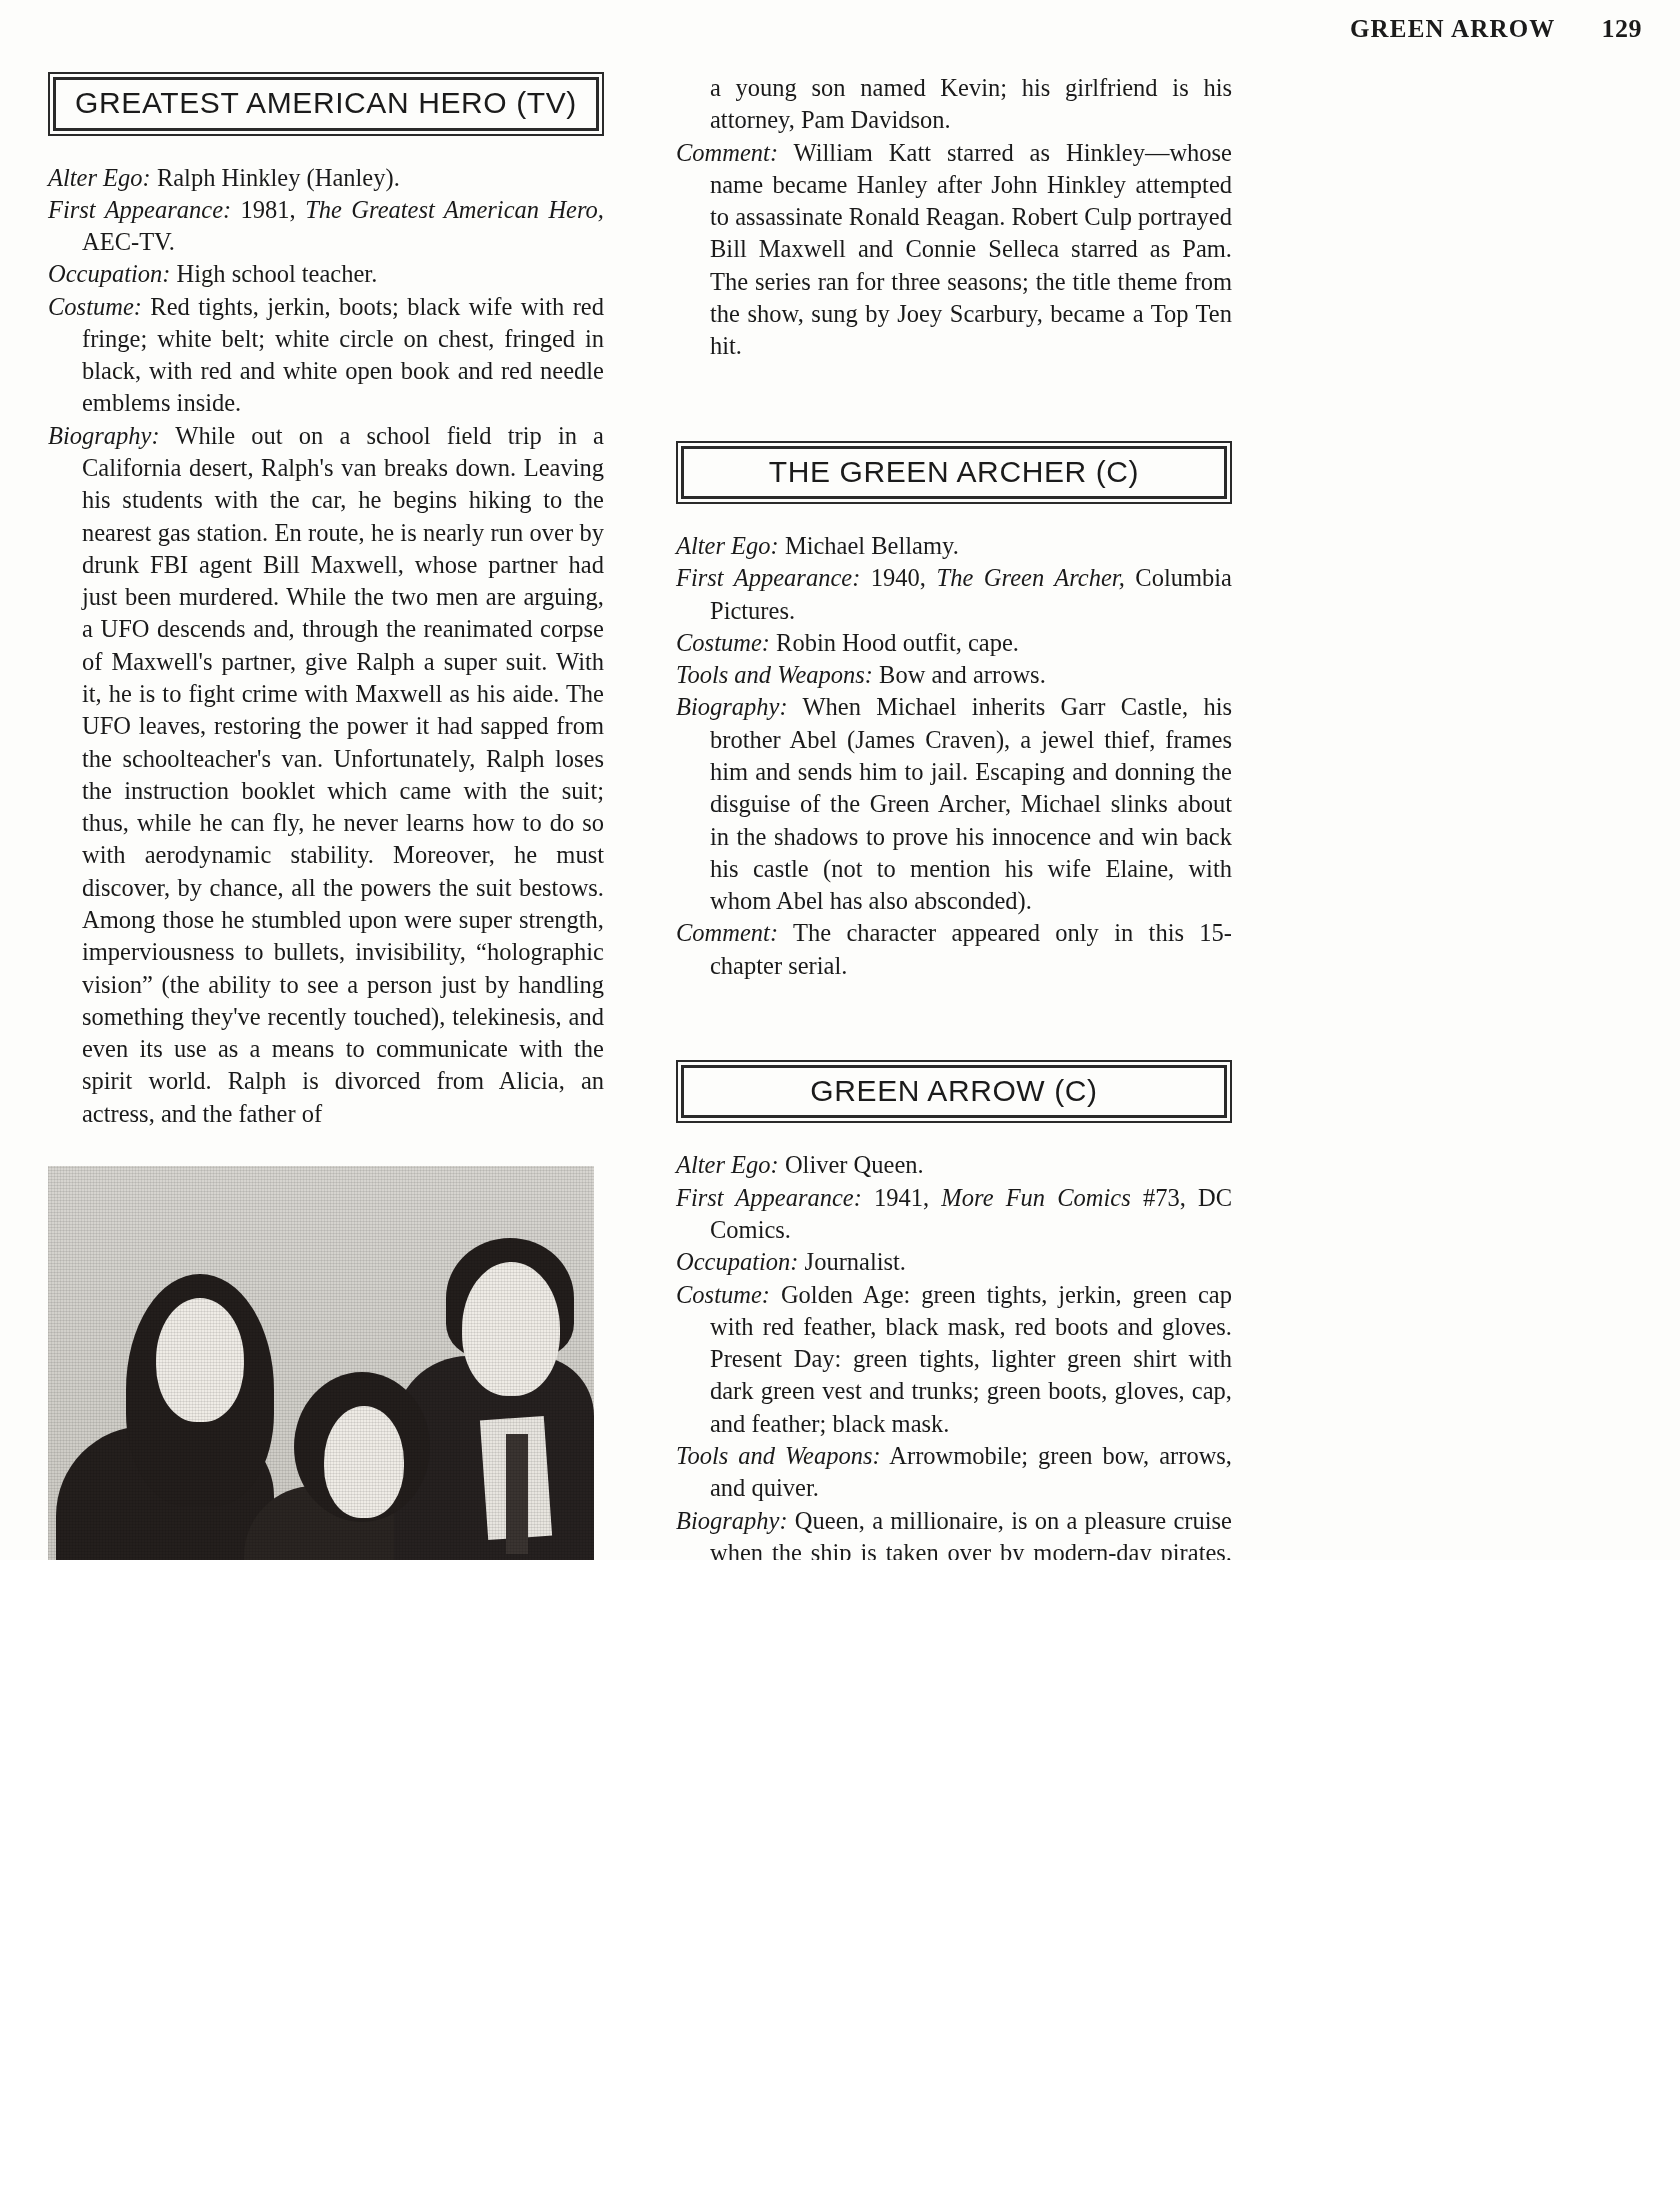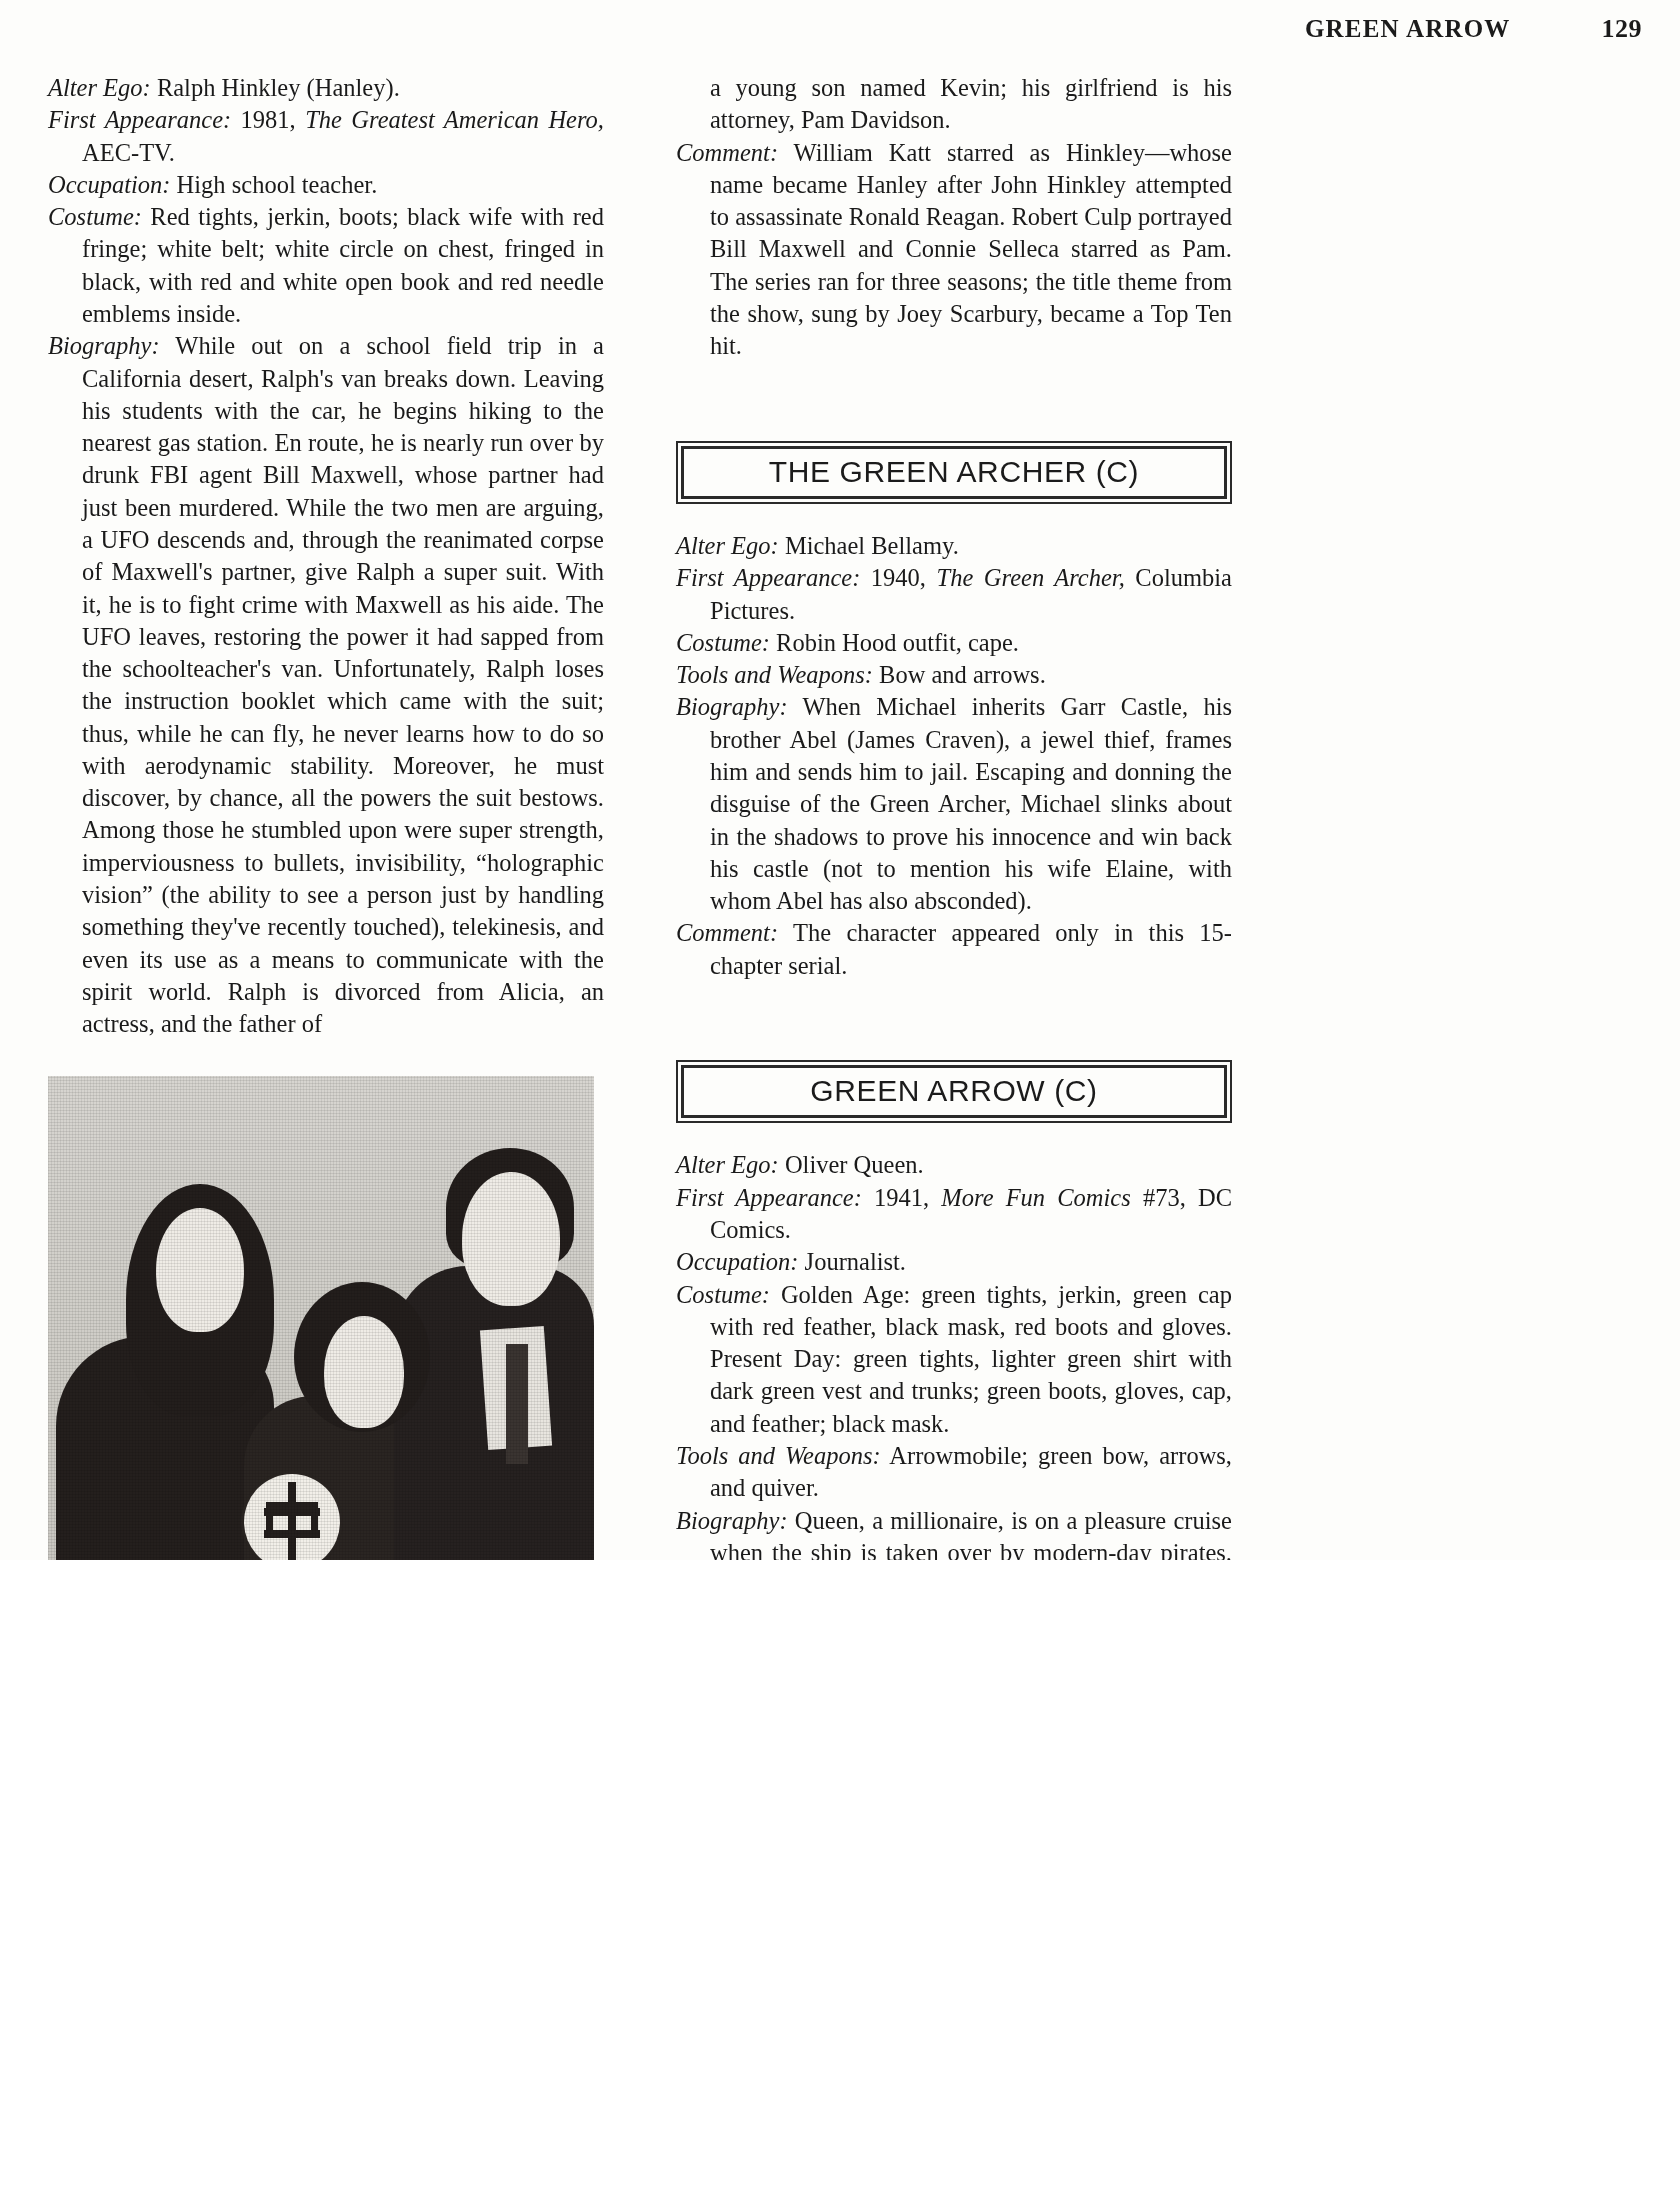--- a/index.html
+++ b/index.html
@@ -32,21 +32,20 @@
     gap: 46px;
     font-family: "Liberation Serif", serif;
     font-weight: bold;
     font-size: 25px;
     letter-spacing: 1.2px;
     color: #1b1b1b;
   }
   .running-head .folio {
     font-size: 26px;
     letter-spacing: 0.5px;
-    margin-left: 45px;
   }
 
   
   .columns {
     position: absolute;
     top: 72px;
     left: 48px;
     width: 1596px;
     display: flex;
     gap: 44px;
@@ -243,20 +242,25 @@
 
   <div class="running-head">
     <span>GREEN ARROW</span>
     <span class="folio">129</span>
   </div>
 
   <div class="columns">
 
     <div class="col col-left">
 
+      <div class="title-box">
+        <div class="inner">
+          <div class="title-text">GREATEST AMERICAN HERO (TV)</div>
+        </div>
+      </div>
 
       <div class="entry">
 
         <p><span class="lbl">Alter Ego:</span><span> Ralph Hinkley (Hanley).</span></p>
 
         <p><span class="lbl">First Appearance:</span><span> 1981, </span><span class="ital">The Greatest American Hero,</span><span> AEC-TV.</span></p>
 
         <p><span class="lbl">Occupation:</span><span> High school teacher.</span></p>
 
         <p><span class="lbl">Costume:</span><span> Red tights, jerkin, boots; black wife with red fringe; white belt; white circle on chest, fringed in black, with red and white open book and red needle emblems inside.</span></p>

